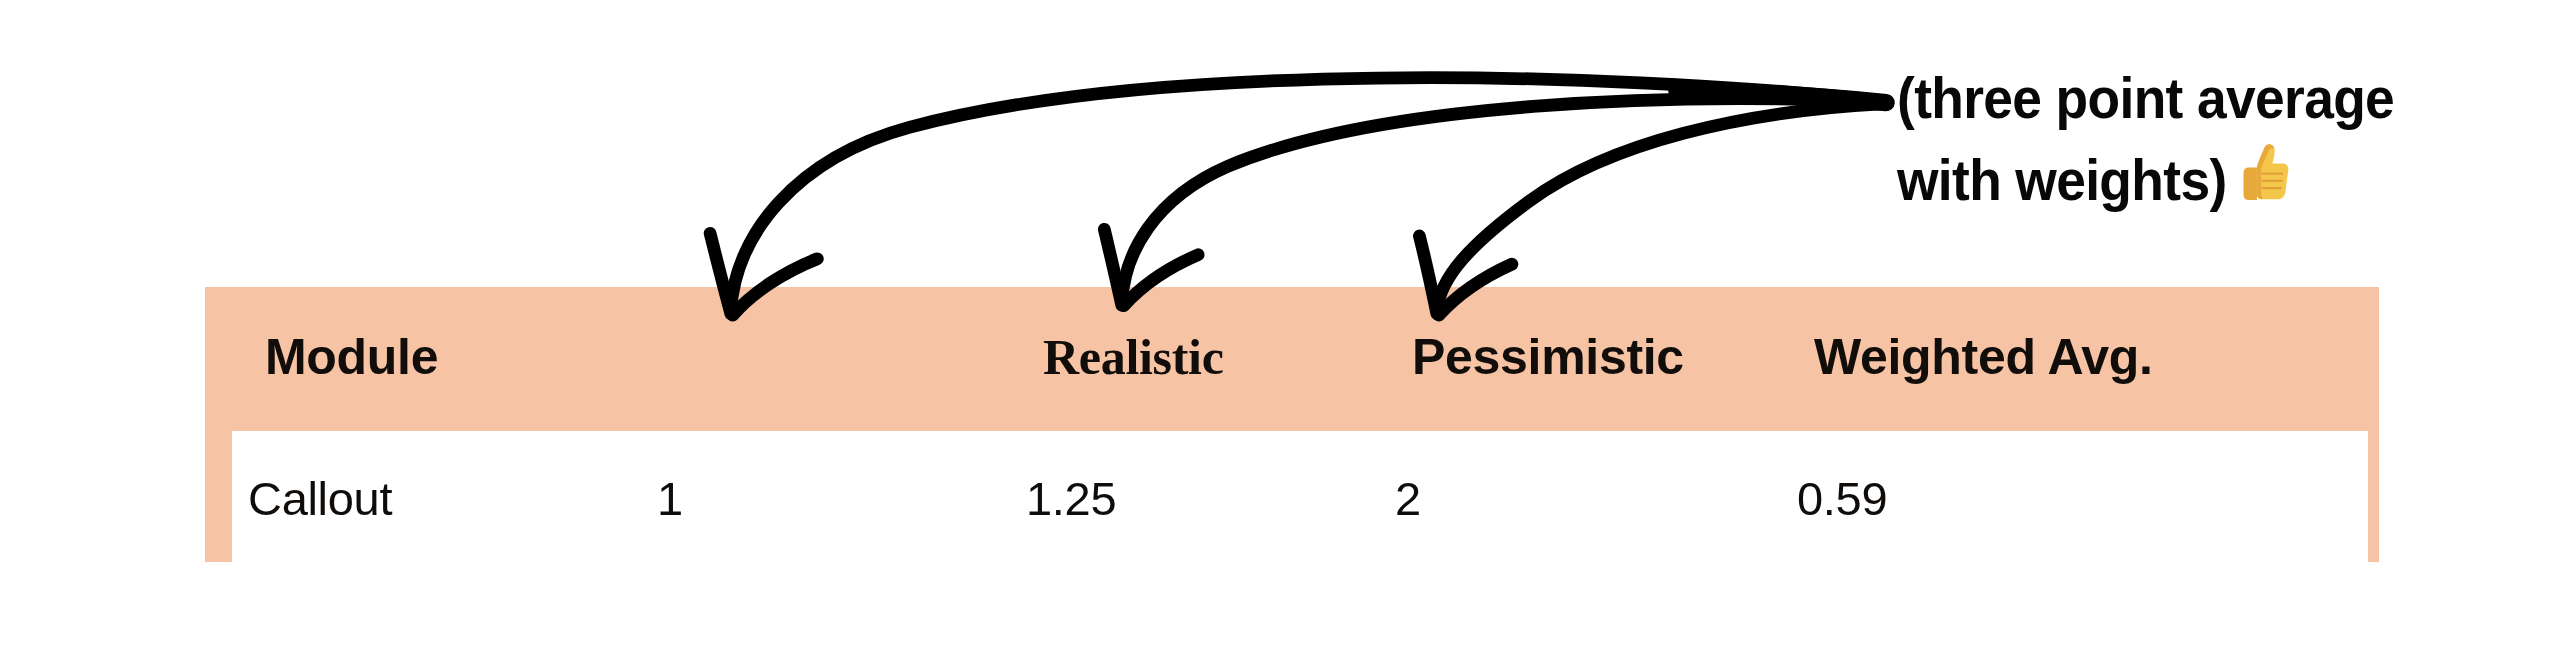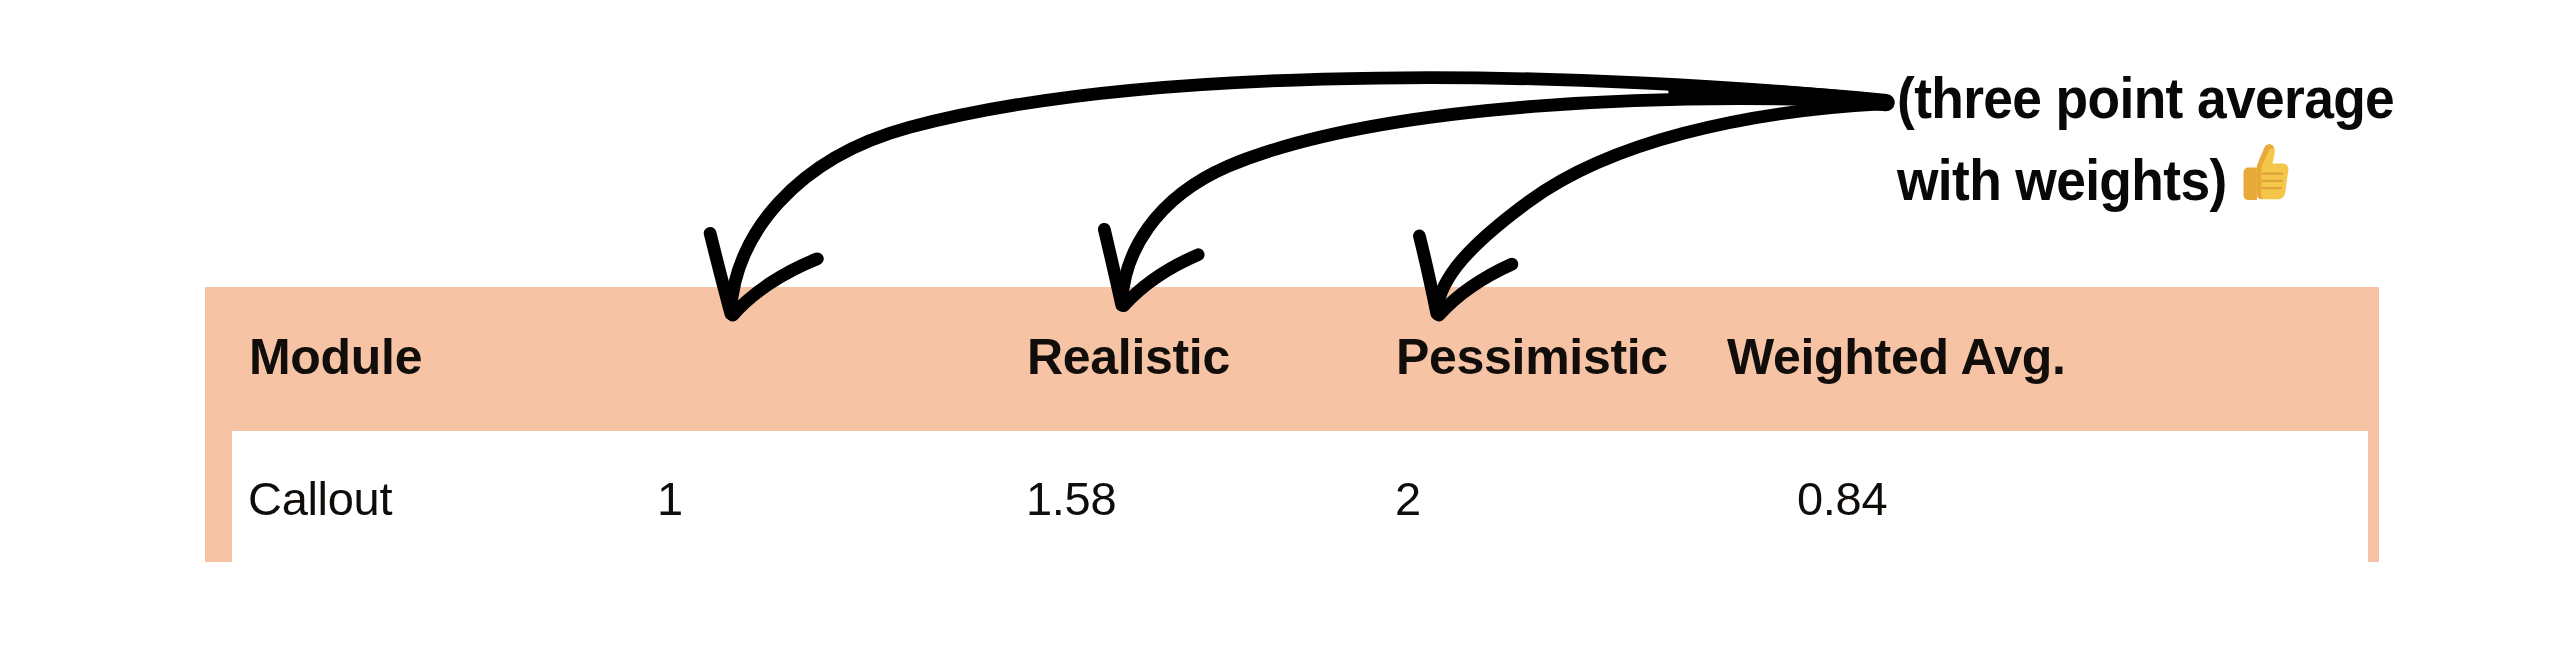--- a/index.html
+++ b/index.html
@@ -48,20 +48,21 @@
     top: 0;
     height: 139px;
     color: #110d0b;
     font-size: 50px;
     font-weight: 600;
     letter-spacing: -0.3px;
     display: flex;
     align-items: center;
     white-space: nowrap;
     font-family: "Liberation Sans", sans-serif;
+    margin-left: 16px;
   }
 
   .tbody {
     position: absolute;
     left: 0;
     top: 139px;
     width: 100%;
     height: 136px;
   }
 
@@ -118,32 +119,32 @@
 </style>
 </head>
 <body>
 
 <div id="canvas">
 
   <div id="est-table">
 
     <div class="thead">
       <div class="th" id="th-0" style="left: 44px; width: 362px;">Module</div>
-      <div class="th" id="th-2" style="left: 822px; width: 329px;">Realistic</div>
+      <div class="th" id="th-2" style="left: 822px; width: 329px; font-family: Liberation Serif, serif;">Realistic</div>
       <div class="th" id="th-3" style="left: 1191px; width: 362px; text-align: right;">Pessimistic</div>
-      <div class="th" id="th-4" style="left: 1522px; width: 530px;">Weighted Avg.</div>
+      <div class="th" id="th-4" style="left: 1593px; width: 530px;">Weighted Avg.</div>
     </div>
 
     <div class="tbody">
       <div class="row">
         <div class="td" id="td-0" style="left: 27px; width: 419px;">Callout</div>
         <div class="td" id="td-1" style="left: 436px; width: 419px;">1</div>
-        <div class="td" id="td-2" style="left: 805px; width: 386px;">1.58</div>
+        <div class="td" id="td-2" style="left: 805px; width: 386px;">1.25</div>
         <div class="td" id="td-3" style="left: 1174px; width: 419px;">2</div>
-        <div class="td" id="td-4" style="left: 1576px; width: 587px;">0.84</div>
+        <div class="td" id="td-4" style="left: 1576px; width: 587px;">0.59</div>
       </div>
     </div>
 
   </div>
 
   <svg id="arrows" viewBox="0 0 3840 974">
     <g fill="none" stroke="#000000" stroke-linecap="round" stroke-linejoin="round">
 
       <path d="M2500 135 C2620 136, 2720 144, 2812 153" stroke-width="26"></path>
 

